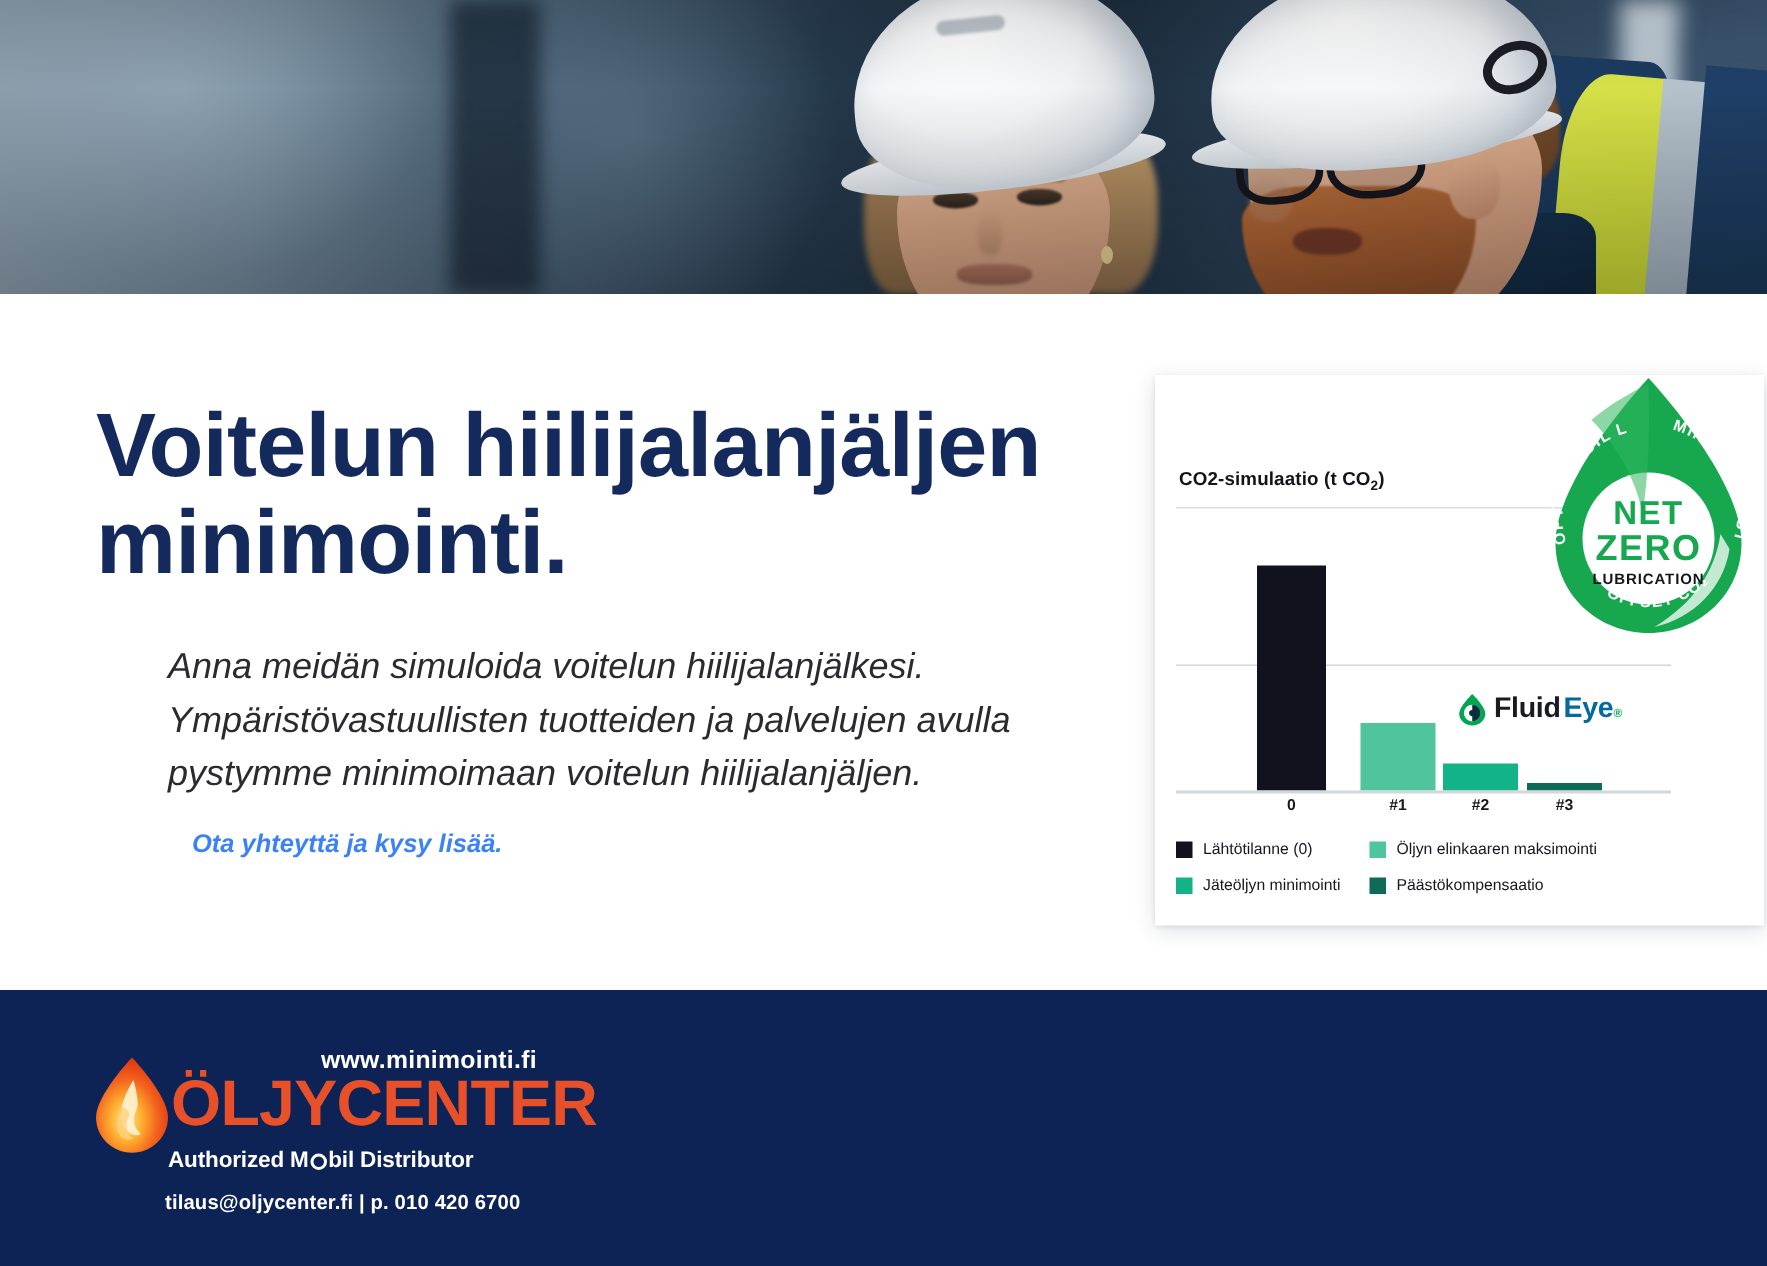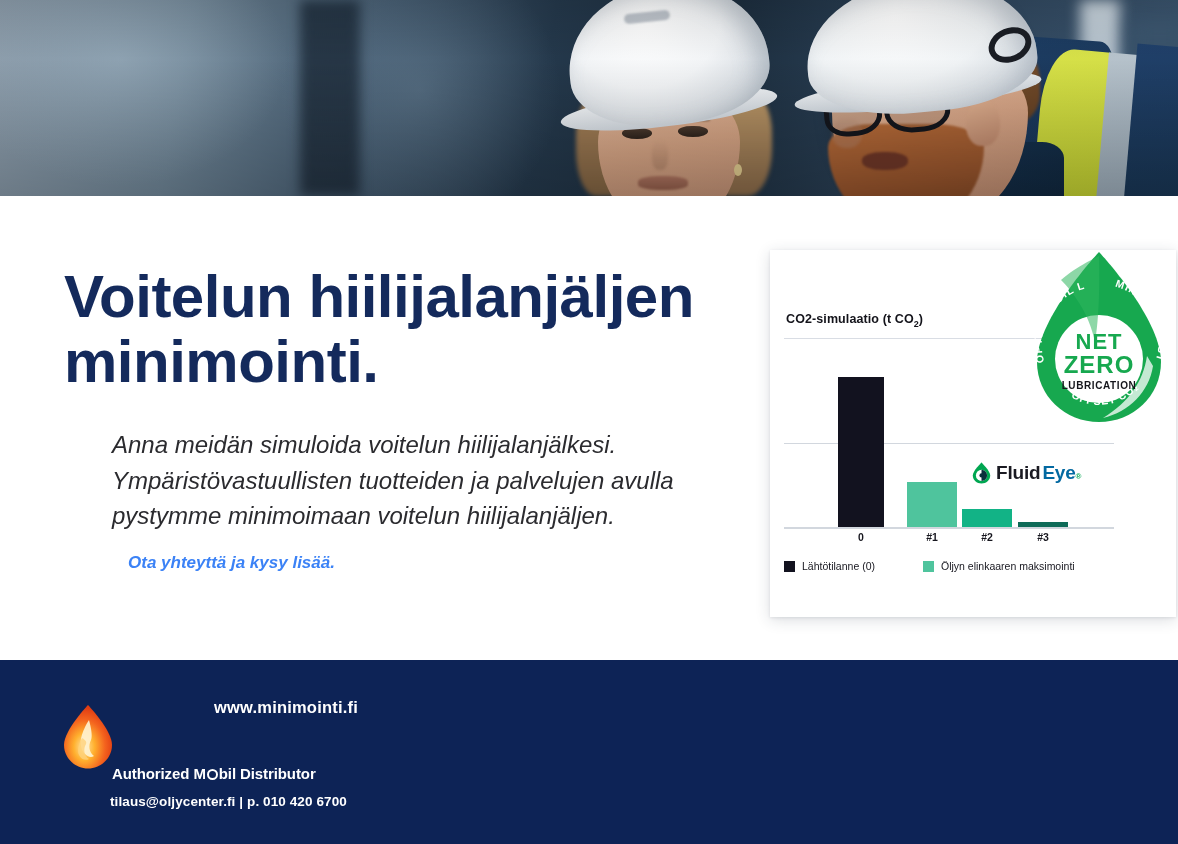--- a/index.html
+++ b/index.html
@@ -281,21 +281,21 @@
   .xl-3 { left: 234px; }
 
   
   .legend {
     position: absolute; left: 14px; top: 310px;
     width: 340px;
   }
   .legend-row { position: relative; height: 24px; }
   .legend-item { position: absolute; display: flex; align-items: center; gap: 7px; }
   .li-a { left: 0; text-align: center; }
-  .li-b { left: 139px; }
+  .li-b { left: 129px; }
   .swatch { width: 11px; height: 11px; flex: 0 0 11px; }
   .legend-label { font-size: 10.5px; color: #17171f; white-space: nowrap; }
 
   
   .badge {
     position: absolute; right: 3px; top: -4px;
     width: 148px; height: 190px;
   }
   .badge svg { display: block; }
 
@@ -438,20 +438,30 @@
     <div class="legend-row">
       <div class="legend-item li-a">
         <span class="swatch" style="background:#12121f"></span>
         <span class="legend-label">Lähtötilanne (0)</span>
       </div>
       <div class="legend-item li-b">
         <span class="swatch" style="background:#4fc49d"></span>
         <span class="legend-label">Öljyn elinkaaren maksimointi</span>
       </div>
     </div>
+    <div class="legend-row">
+      <div class="legend-item li-a">
+        <span class="swatch" style="background:#12b386"></span>
+        <span class="legend-label">Jäteöljyn minimointi</span>
+      </div>
+      <div class="legend-item li-b">
+        <span class="swatch" style="background:#0e6b58"></span>
+        <span class="legend-label">Päästökompensaatio</span>
+      </div>
+    </div>
   </div>
 
   <div class="badge">
     <svg viewBox="0 0 148 190" width="148" height="190" aria-hidden="true">
       <defs>
         <path id="arcL" d="M 20 118 A 58 58 0 0 1 62 42" fill="none"></path>
         <path id="arcR" d="M 88 40 A 58 58 0 0 1 130 116" fill="none"></path>
         <path id="arcB" d="M 24 128 A 56 56 0 0 0 124 128" fill="none"></path>
       </defs>
 
@@ -509,20 +519,21 @@
           <stop offset="70%" stop-color="#f4631e"></stop>
           <stop offset="100%" stop-color="#e03c12"></stop>
         </radialGradient>
       </defs>
       <path d="M26 1 C26 1 50 26 50 41 C50 54 39 64.5 26 64.5 C13 64.5 2 54 2 41 C2 26 26 1 26 1 Z" fill="url(#fg)"></path>
       <path d="M27 16 C27 16 17 31 19 42 C20.5 50 27 55 32 52 C27 48 26 42 29 36 C31.5 31 27 16 27 16 Z" fill="#fff2d0" opacity=".92"></path>
       <path d="M20 34 C20 34 14 44 17 51 C19 55.5 24 57 27 55 C22 52 21 45 24 40 C25.8 37 20 34 20 34 Z" fill="#ffd27a" opacity=".8"></path>
     </svg>
 
     <div class="url">www.minimointi.fi</div>
+    <div class="brand">ÖLJYCENTER</div>
 
     <div class="authorized">
       <span>Authorized M</span>
         <span class="mobil-o"></span>
         <span>bil Distributor</span>
     </div>
 
     <div class="contact">tilaus@oljycenter.fi | p. 010 420 6700</div>
   </div>
 </div>

